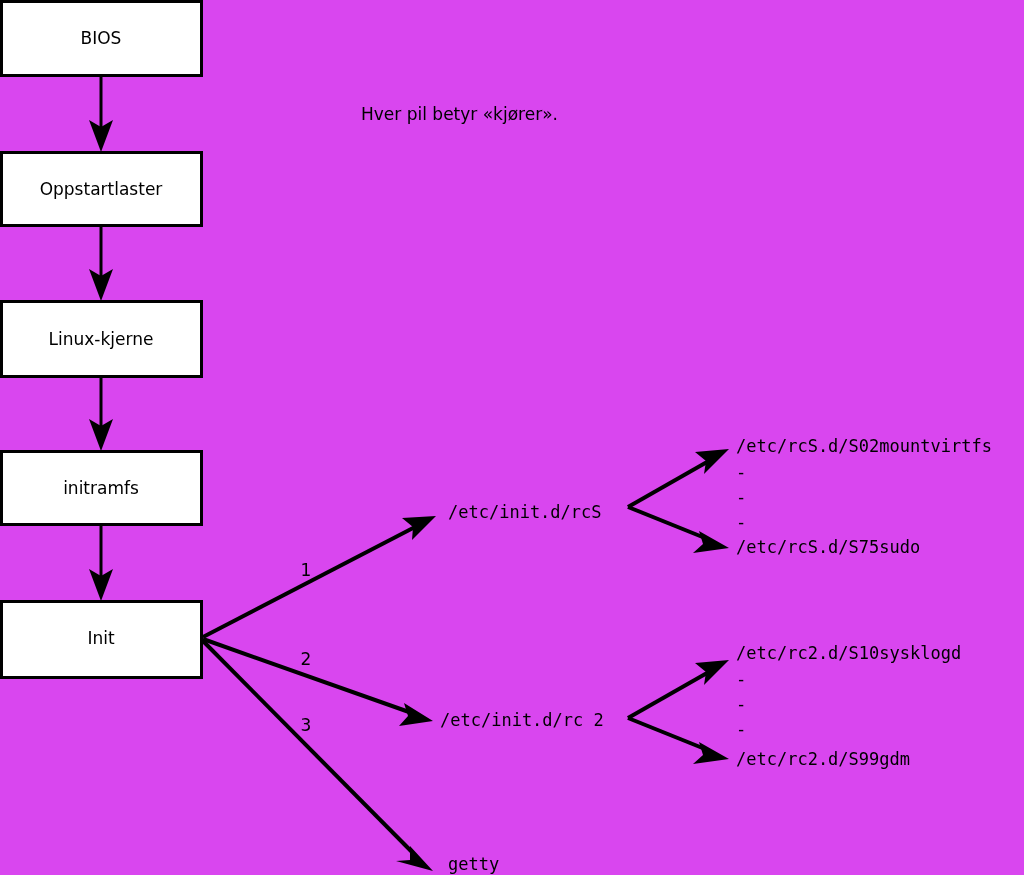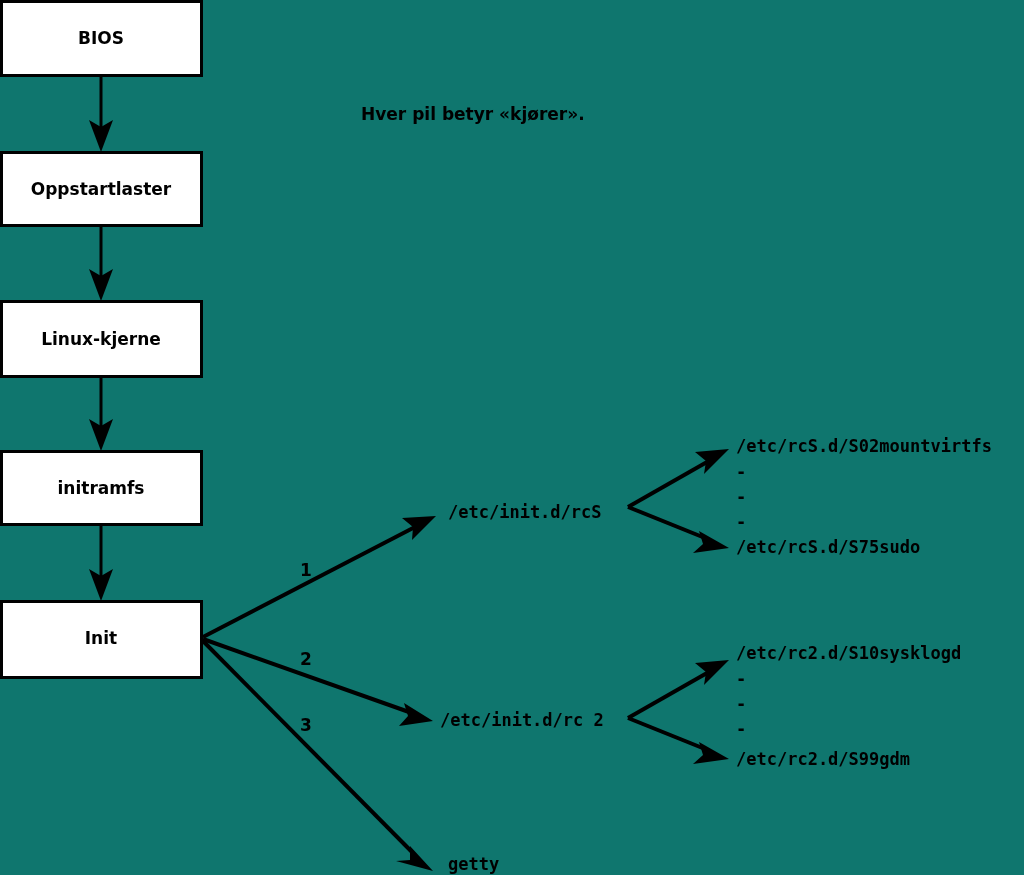--- a/index.html
+++ b/index.html
@@ -4,24 +4,23 @@
 <style>
   html, body {
     margin: 0;
     padding: 0;
     background: #ffffff;
   }
   #canvas {
     position: relative;
     width: 1024px;
     height: 875px;
-    background: #0f766e;
+    background: #d946ef;
     overflow: hidden;
     font-family: "DejaVu Sans", sans-serif;
-    font-weight: bold;
   }
   #diagram-svg {
     position: absolute;
     left: 0;
     top: 0;
     width: 1024px;
     height: 875px;
   }
   .box-label {
     font-family: "DejaVu Sans", sans-serif;

